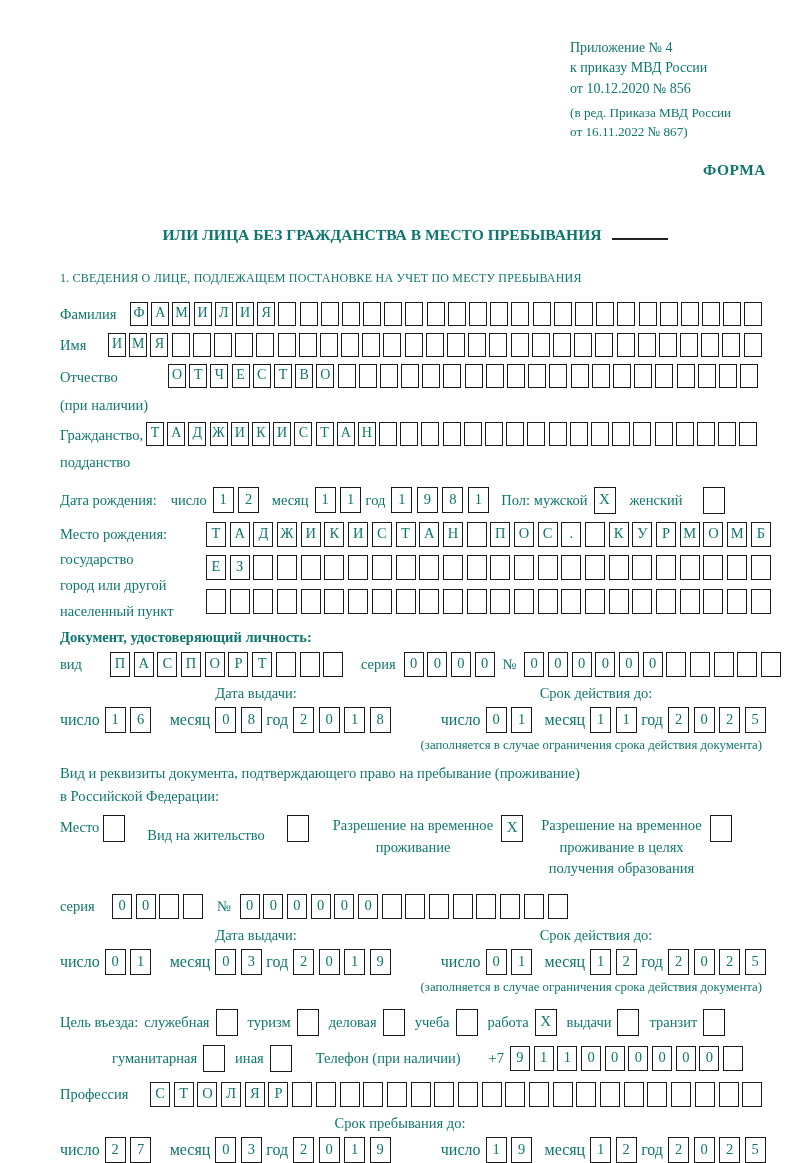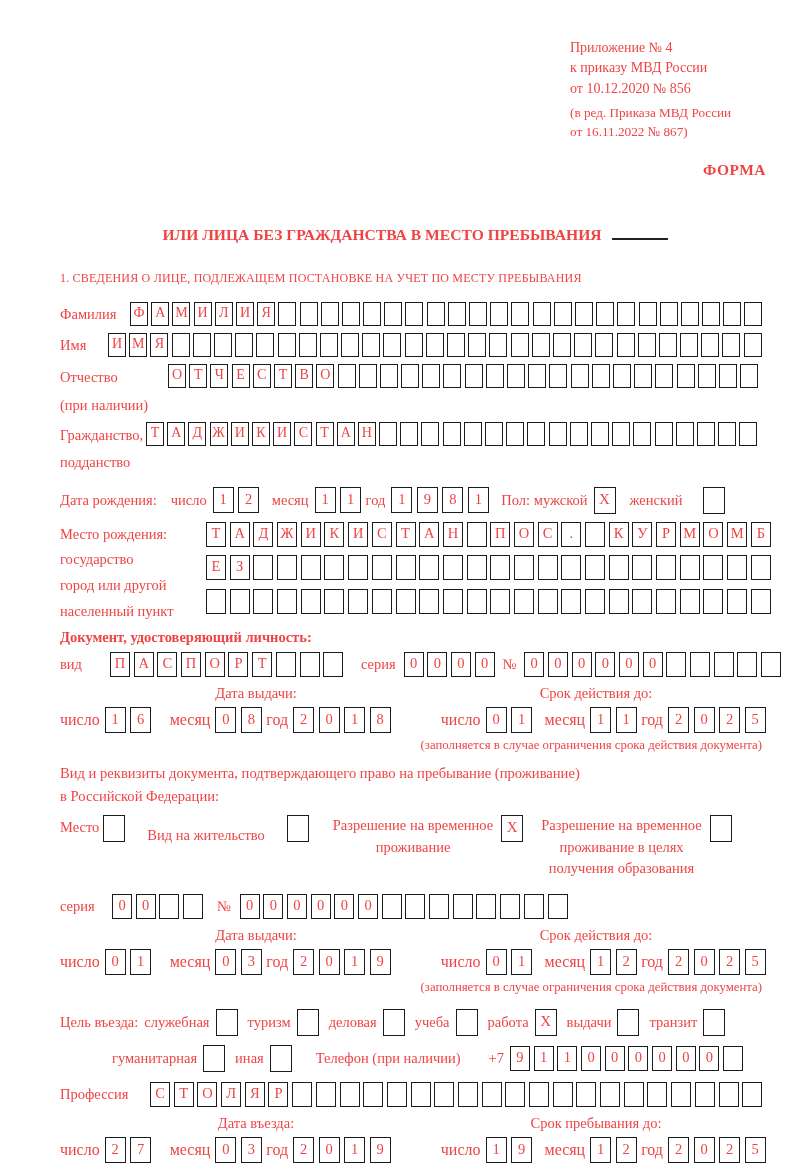--- a/index.html
+++ b/index.html
@@ -1,17 +1,17 @@
 <!DOCTYPE html>
 <html><head>
 <meta charset="utf-8">
 <style>
   html,body{margin:0;padding:0;background:#888;}
   .page{
-    width:800px;height:1163px;margin:0 auto;background:#fff;color:#ef4444;
+    width:800px;height:1163px;margin:0 auto;background:#fff;color:#0f766e;
     font-family:"Liberation Serif","DejaVu Serif",serif;
     box-sizing:border-box;padding:38px 30px 20px 60px;overflow:hidden;
   }
   
   .hdr{margin-left:auto;width:200px;font-size:14px;line-height:1.45;}
   .hdr .sub{margin-top:4px;font-size:13.2px;}
   .forma{text-align:right;font-weight:bold;font-size:15.5px;margin-top:20px;padding-right:4px;letter-spacing:.5px;}
   
   .title{text-align:center;font-weight:bold;font-size:15.6px;line-height:1.55;margin-top:20px;}
   .t-underline{display:inline-block;width:56px;border-bottom:2px solid #222;margin-left:10px;height:14px;}
@@ -621,21 +621,20 @@
         <span class="cell"></span>
         <span class="cell"></span>
         <span class="cell"></span>
         <span class="cell"></span>
         <span class="cell"></span>
         <span class="cell"></span>
       </span>
   </div>
 
   <div class="dates-heads">
-    <div class="dh-l">Дата въезда:</div>
     <div class="dh-r">Срок пребывания до:</div>
   </div>
   <div class="daterow pd">
     <div class="half-l">
       <span class="lab">число</span>
       <span class="cells">
           <span class="cell">2</span>
           <span class="cell">7</span>
         </span>
       <span class="lab gap14">месяц</span>

